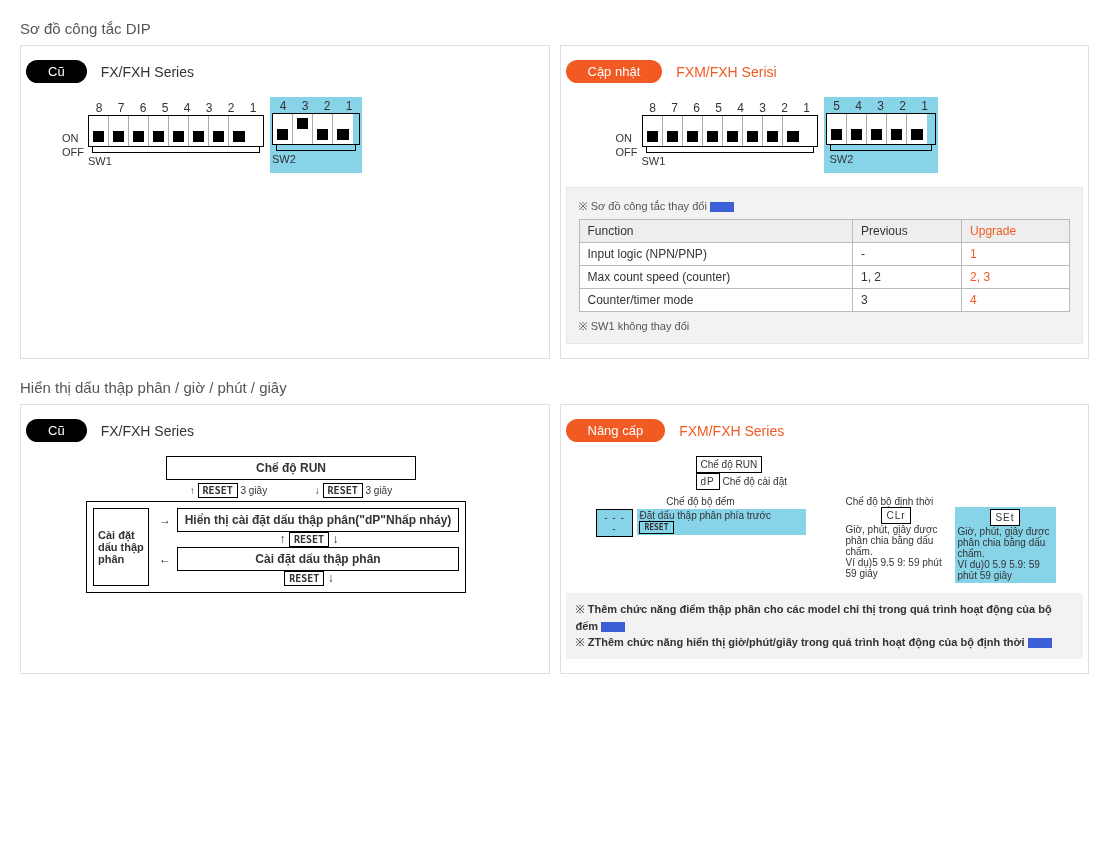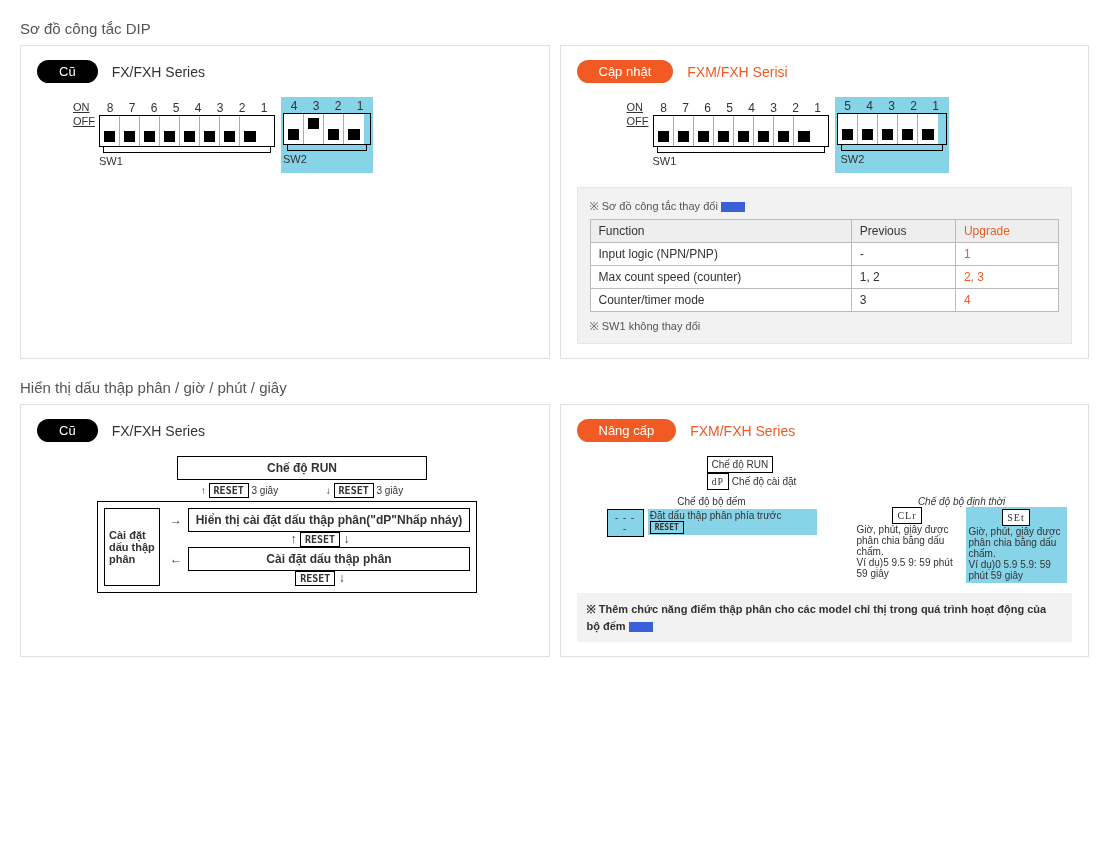--- a/index.html
+++ b/index.html
@@ -1,28 +1,28 @@
 <!DOCTYPE html>
 <html><head>
 <meta charset="utf-8">
 <style>
   * { box-sizing: border-box; margin: 0; padding: 0; }
   body { font-family: Arial, sans-serif; font-size: 13px; color: #333; background: #fff; padding: 10px 20px; width: 1109px; }
   .section-title { color: #555; font-size: 15px; margin: 10px 0 8px; font-weight: normal; }
   .panels { display: flex; gap: 10px; margin-bottom: 20px; }
-  .panel { border: 1px solid #e0e0e0; background: #fff; padding: 14px 16px; flex: 1; }
+  .panel { border: 1px solid #e0e0e0; background: #fff; padding: 14px 5px; flex: 1; }
   .panel-header { display: flex; align-items: center; gap: 14px; margin-bottom: 14px; }
   .badge { color: #fff; font-size: 13px; padding: 4px 22px; border-radius: 16px; font-weight: normal; }
   .badge-black { background: #000; }
   .badge-orange { background: #f15a22; }
   .series-label { font-size: 14px; color: #333; }
   .series-orange { color: #f15a22; }
   
   .dip-wrap { display: flex; align-items: flex-start; margin-left: 36px; margin-top: 6px; }
-  .dip-labels { display: flex; flex-direction: column; font-size: 11px; margin-top: 3px; margin-right: 4px; line-height: 1.3; text-decoration: underline; }
+  .dip-labels { display: flex; flex-direction: column; font-size: 11px; margin-top: 34px; margin-right: 4px; line-height: 1.3; }
   .dip-group { display: inline-block; }
   .dip-nums { display:flex; }
   .dip-nums span { width: 22px; text-align: center; font-size: 12px; }
   .dip-box { border: 1px solid #000; display: flex; }
   .switch { width: 20px; height: 30px; border-right: 1px solid #aaa; position: relative; background: #fff; }
   .switch:last-child { border-right: none; }
   .switch::before { content:""; position:absolute; left:3px; top:3px; right:3px; bottom:3px; background:#fff; }
   .switch.on::after { content:""; position:absolute; left:4px; top:4px; right:4px; height:11px; background:#000; }
   .switch.off::after { content:""; position:absolute; left:4px; bottom:4px; right:4px; height:11px; background:#000; }
   .sw-hl { background: #87d3e8; padding: 2px 2px 2px 2px; }
@@ -46,24 +46,24 @@
   .rbox { border:1px solid #000; display:inline-block; padding:1px 4px; font-size:10px; font-weight:bold; font-family:monospace; }
   .row-arrows { display:flex; justify-content:space-around; font-size:10px; margin:3px 0; align-items:center; }
   .small { font-size:10px; color:#333; }
   .outer-wrap { border:1px solid #000; padding:6px 6px; display:flex; gap:10px; }
   .side-label { writing-mode:horizontal-tb; width:56px; font-size:11px; font-weight:bold; display:flex; align-items:center; border:1px solid #000; padding:4px; }
   .inner-col { flex:1; }
   .arrow-down { text-align:center; font-size:12px; }
   
   .flow-new { margin:0 0 0 30px; font-size:10px; position:relative; width:460px; }
   .nbox { border:1px solid #000; padding:2px 4px; background:#fff; display:inline-block; font-size:10px; }
-  .nbox.seg { font-family:Liberation Serif, serif; letter-spacing:1px; }
+  .nbox.seg { font-family:Liberation Sans, sans-serif; letter-spacing:1px; }
   .hl-blue { background:#87d3e8; }
   .flow-row { display:flex; align-items:flex-start; gap:6px; margin-bottom:4px; }
-  .note-upgrade { background:#f2f2f2; padding:8px 10px; margin-top:10px; font-size:11px; line-height:1.5;font-weight:bold; }
+  .note-upgrade { background:#f2f2f2; padding:8px 10px; margin-top:10px; font-size:11px; line-height:1.5; }
   .note-upgrade .orange { color:#f15a22; }
 </style>
 </head>
 <body>
 
 <div class="section-title">Sơ đồ công tắc DIP</div>
 <div class="panels">
 
   <div class="panel">
     <div class="panel-header">
@@ -261,33 +261,34 @@
         <div style="width:50%; text-align:center;">
           <div class="small">Chế độ bộ đếm</div>
           <div style="display:flex; gap:4px; justify-content:center; margin-top:2px;">
             <span class="nbox hl-blue seg">- - - -</span>
             <div style="text-align:left;">
               <div class="small hl-blue" style="padding:1px 2px;"><span>Đặt dấu thập phân phía trước</span> <span class="rbox" style="font-size:8px;">RESET</span></div>
             </div>
           </div>
         </div>
         <div style="width:50%;">
-          <div class="small" style="text-align:center;font-style:italic;">Chế độ bộ định thời</div>
+          <div class="small" style="">Chế độ bộ định thời</div>
           <div style="display:flex; gap:8px;">
             <div style="flex:1;">
               <div style="text-align:center;"><span class="nbox seg">CLr</span></div>
               <div class="small">Giờ, phút, giây được phân chia bằng dấu chấm.</div>
               <div class="small">Ví dụ)5 9.5 9: 59 phút 59 giây</div>
             </div>
             <div style="flex:1;" class="hl-blue">
               <div style="text-align:center; padding-top:2px;"><span class="nbox seg" style="background:#fff;">SEt</span></div>
               <div class="small" style="padding:0 3px;">Giờ, phút, giây được phân chia bằng dấu chấm.</div>
               <div class="small" style="padding:0 3px 2px;">Ví dụ)0 5.9 5.9: 59 phút 59 giây</div>
             </div>
           </div>
         </div>
       </div>
     </div>
     <div class="note-upgrade">
       <div>※ <b><span>Thêm chức năng điểm thập phân cho các model chỉ thị trong quá trình hoạt động của bộ đếm</span></b> <span class="blue-sq"></span></div>
+      <div>※ <b><span>ZThêm chức năng hiển thị giờ/phút/giây trong quá trình hoạt động của bộ định thời</span></b> <span class="blue-sq"></span></div>
     </div>
   </div>
 </div>
 
 </body></html>

